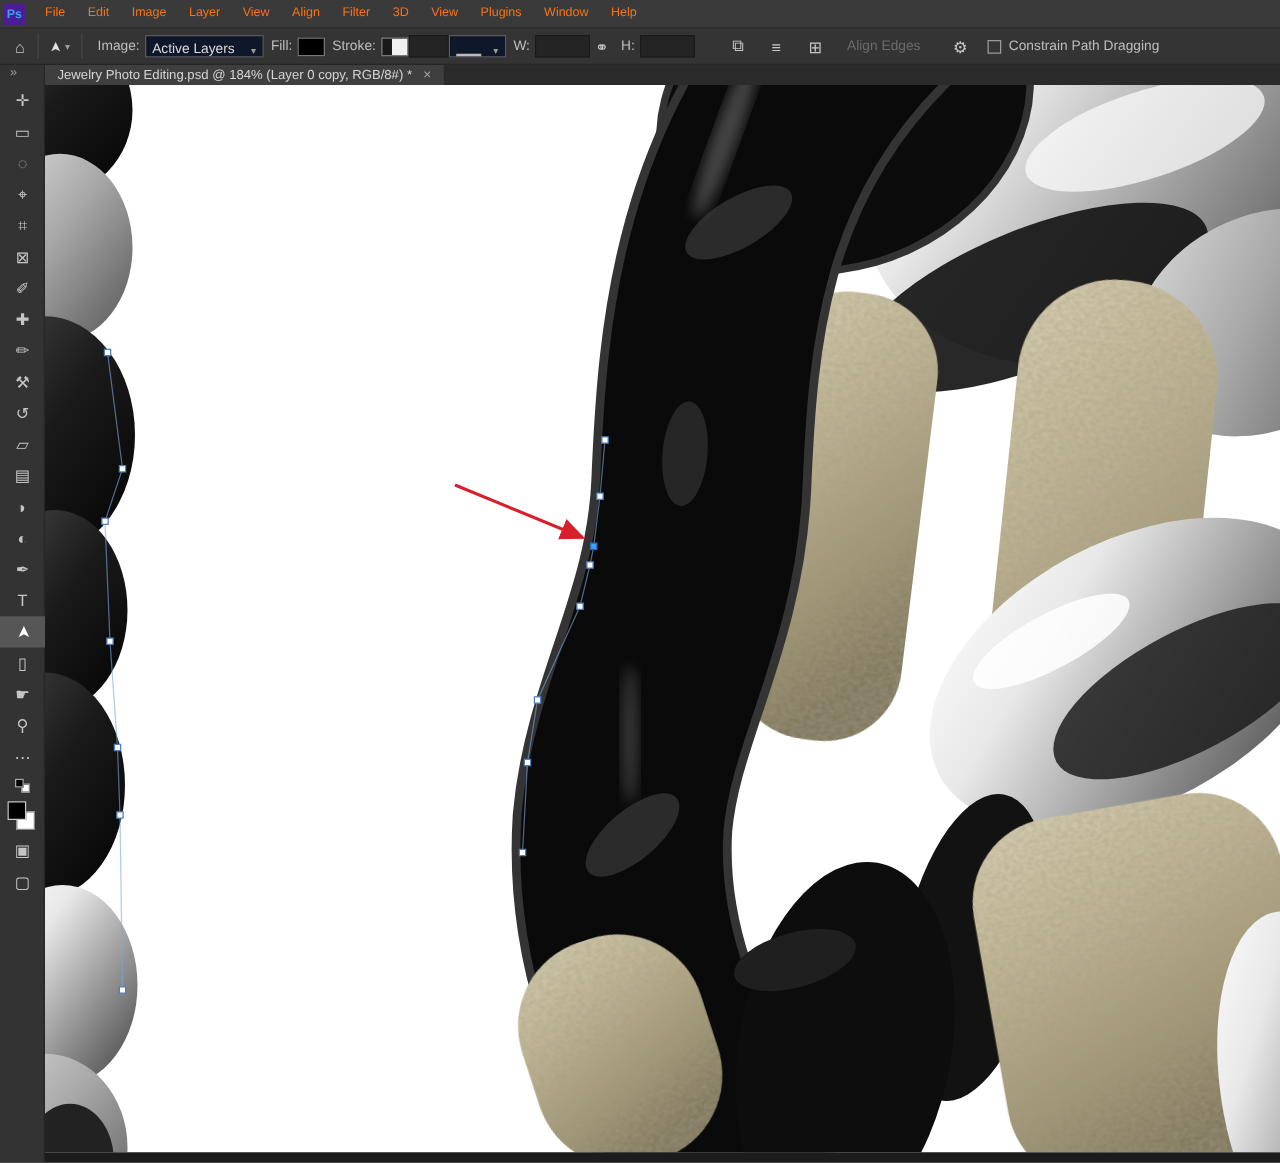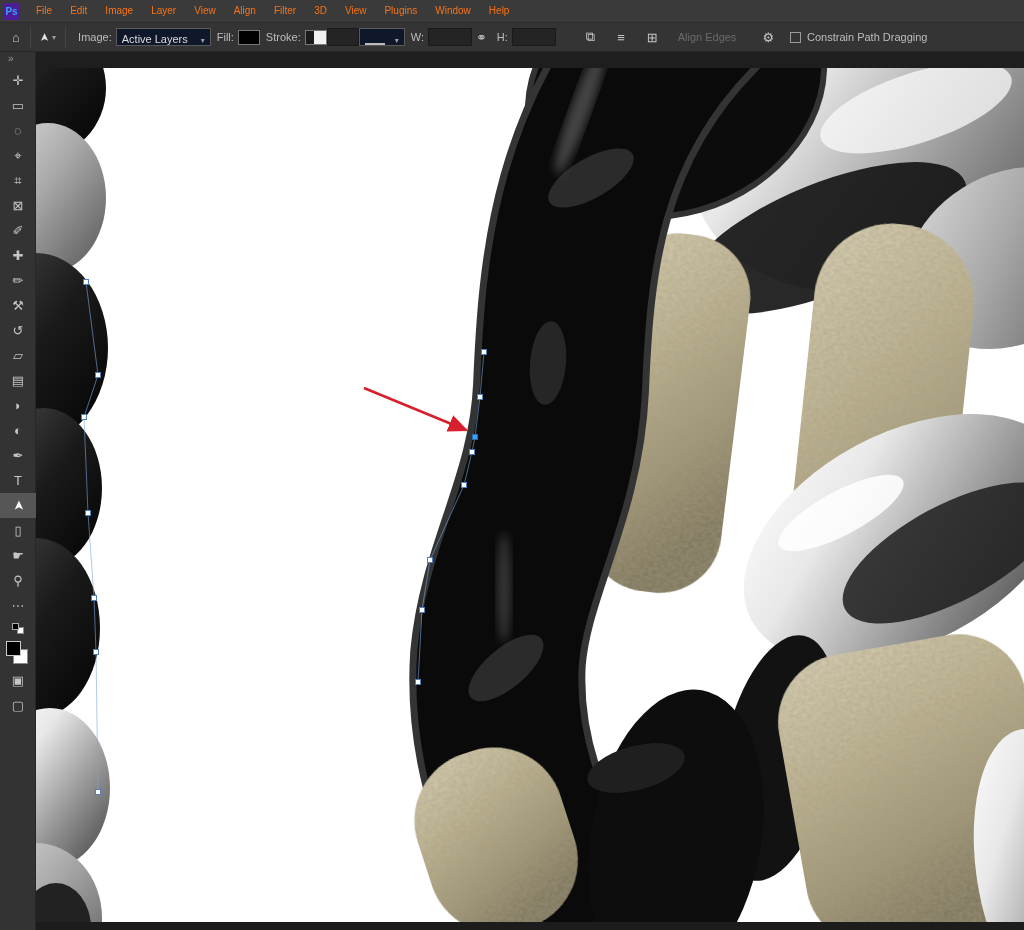--- a/index.html
+++ b/index.html
@@ -128,20 +128,26 @@
     <span class="field"></span>
     <span class="opt-icon pathicon-1">⧉</span>
     <span class="opt-icon pathicon">≡</span>
     <span class="opt-icon pathicon">⊞</span>
     <span class="label disabled align-edges">Align Edges</span>
     <span class="opt-icon gear">⚙</span>
     <span class="checkbox"></span>
     <span class="label">Constrain Path Dragging</span>
   </div>
 
+  <div id="tabbar">
+    <div class="tab">
+      <span class="tab-title">Jewelry Photo Editing.psd @ 184% (Layer 0 copy, RGB/8#) *</span>
+      <span class="tab-close">×</span>
+    </div>
+  </div>
 
   <div id="toolbar">
     <div class="tb-chevron">»</div>
     <div class="tool"><span>✛</span></div>
     <div class="tool"><span>▭</span></div>
     <div class="tool"><span>◌</span></div>
     <div class="tool"><span>⌖</span></div>
     <div class="tool"><span>⌗</span></div>
     <div class="tool"><span>⊠</span></div>
     <div class="tool"><span>✐</span></div>

